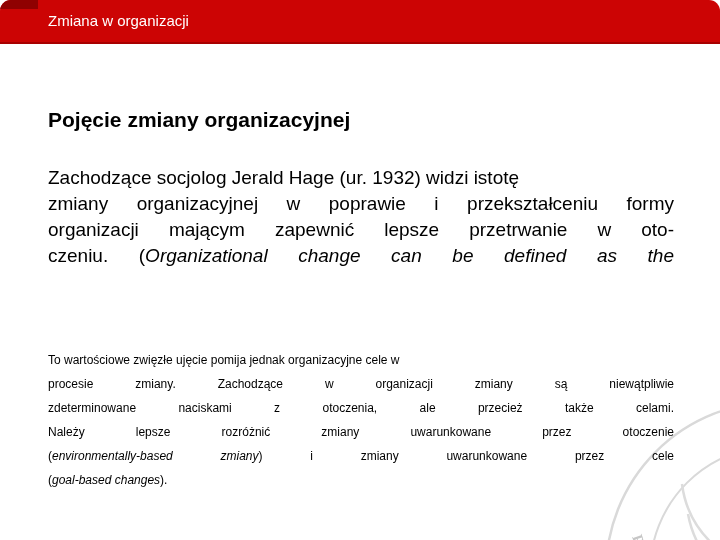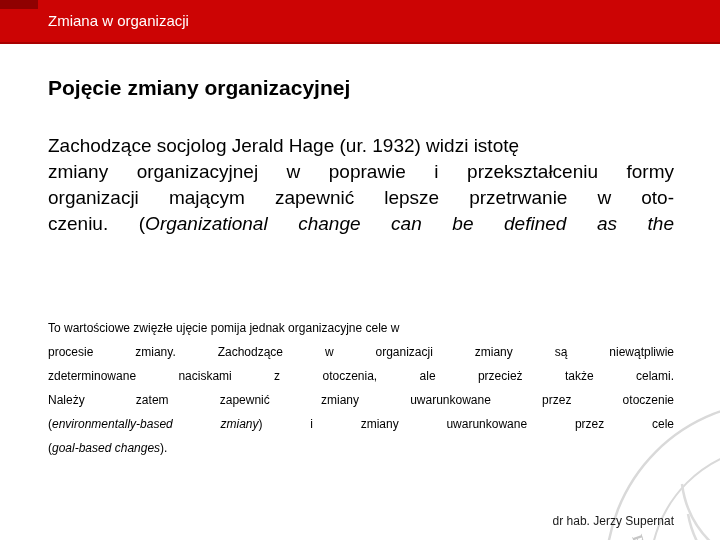--- a/index.html
+++ b/index.html
@@ -3,40 +3,41 @@
 <meta charset="utf-8">
 <style>
   html, body { margin: 0; padding: 0; background: #ffffff; }
   .slide {
     position: relative;
     width: 720px; height: 540px;
     overflow: hidden;
     background: #ffffff;
     font-family: "Liberation Sans", "DejaVu Sans", sans-serif;
     color: #000000;
+    border-radius: 11px;
   }
   
   .bar {
     position: absolute; left: 0; top: 0;
     width: 720px; height: 42px;
     background: #cc0404;
     border-bottom: 2px solid #a80000;
     z-index: 2;
   }
   .bar-corner {
     position: absolute; left: 0; top: 0;
     width: 38px; height: 9px;
     background: #8f0101;
   }
   .bar-title {
     position: absolute; left: 48px; top: 12px;
     font-size: 15px; color: #ffffff;
   }
   
-  .content { position: absolute; inset: 0; z-index: 1; }
+  .content { position: absolute; inset: 0; z-index: 1; margin-top: 32px; }
   .heading {
     position: absolute; left: 48px; top: 76px;
     width: 626px;
     font-size: 21px; font-weight: bold; color: #000000;
   }
   .para { position: absolute; left: 48px; width: 626px; }
   .para1 { top: 133px; font-size: 19px; line-height: 26px; }
   .para2 { top: 316px; font-size: 12px; line-height: 24px; }
   .ln { height: 1em; line-height: inherit; overflow: hidden; height: auto; max-height: 26px; }
   .para2 .ln { max-height: 24px; }
@@ -93,21 +94,21 @@
       <div class="ln noj"><span>Zachodzące socjolog </span><a class="link">Jerald Hage</a><span> (ur. 1932) widzi istotę</span></div>
       <div class="ln just"><span>zmiany organizacyjnej w poprawie i przekształceniu formy</span></div>
       <div class="ln just"><span>organizacji mającym zapewnić lepsze przetrwanie w oto-</span></div>
       <div class="ln just"><span>czeniu. (</span><span class="it">Organizational change can be defined as the</span></div>
     </div>
 
     <div class="para para2">
       <div class="ln noj"><span>To wartościowe zwięzłe ujęcie pomija jednak organizacyjne cele w</span></div>
       <div class="ln just"><span>procesie zmiany. Zachodzące w organizacji zmiany są niewątpliwie</span></div>
       <div class="ln just"><span>zdeterminowane naciskami z otoczenia, ale przecież także celami.</span></div>
-      <div class="ln just"><span>Należy zatem zapewnić zmiany uwarunkowane przez otoczenie</span></div>
+      <div class="ln just"><span>Należy lepsze rozróżnić zmiany uwarunkowane przez otoczenie</span></div>
       <div class="ln just"><span>(</span><span class="it">environmentally-based zmiany</span><span>) i zmiany uwarunkowane przez cele</span></div>
       <div class="ln noj"><span>(</span><span class="it">goal-based changes</span><span>).</span></div>
     </div>
 
     <div class="footer">dr hab. Jerzy Supernat</div>
 
   </div>
 </div>
 
 </body></html>

